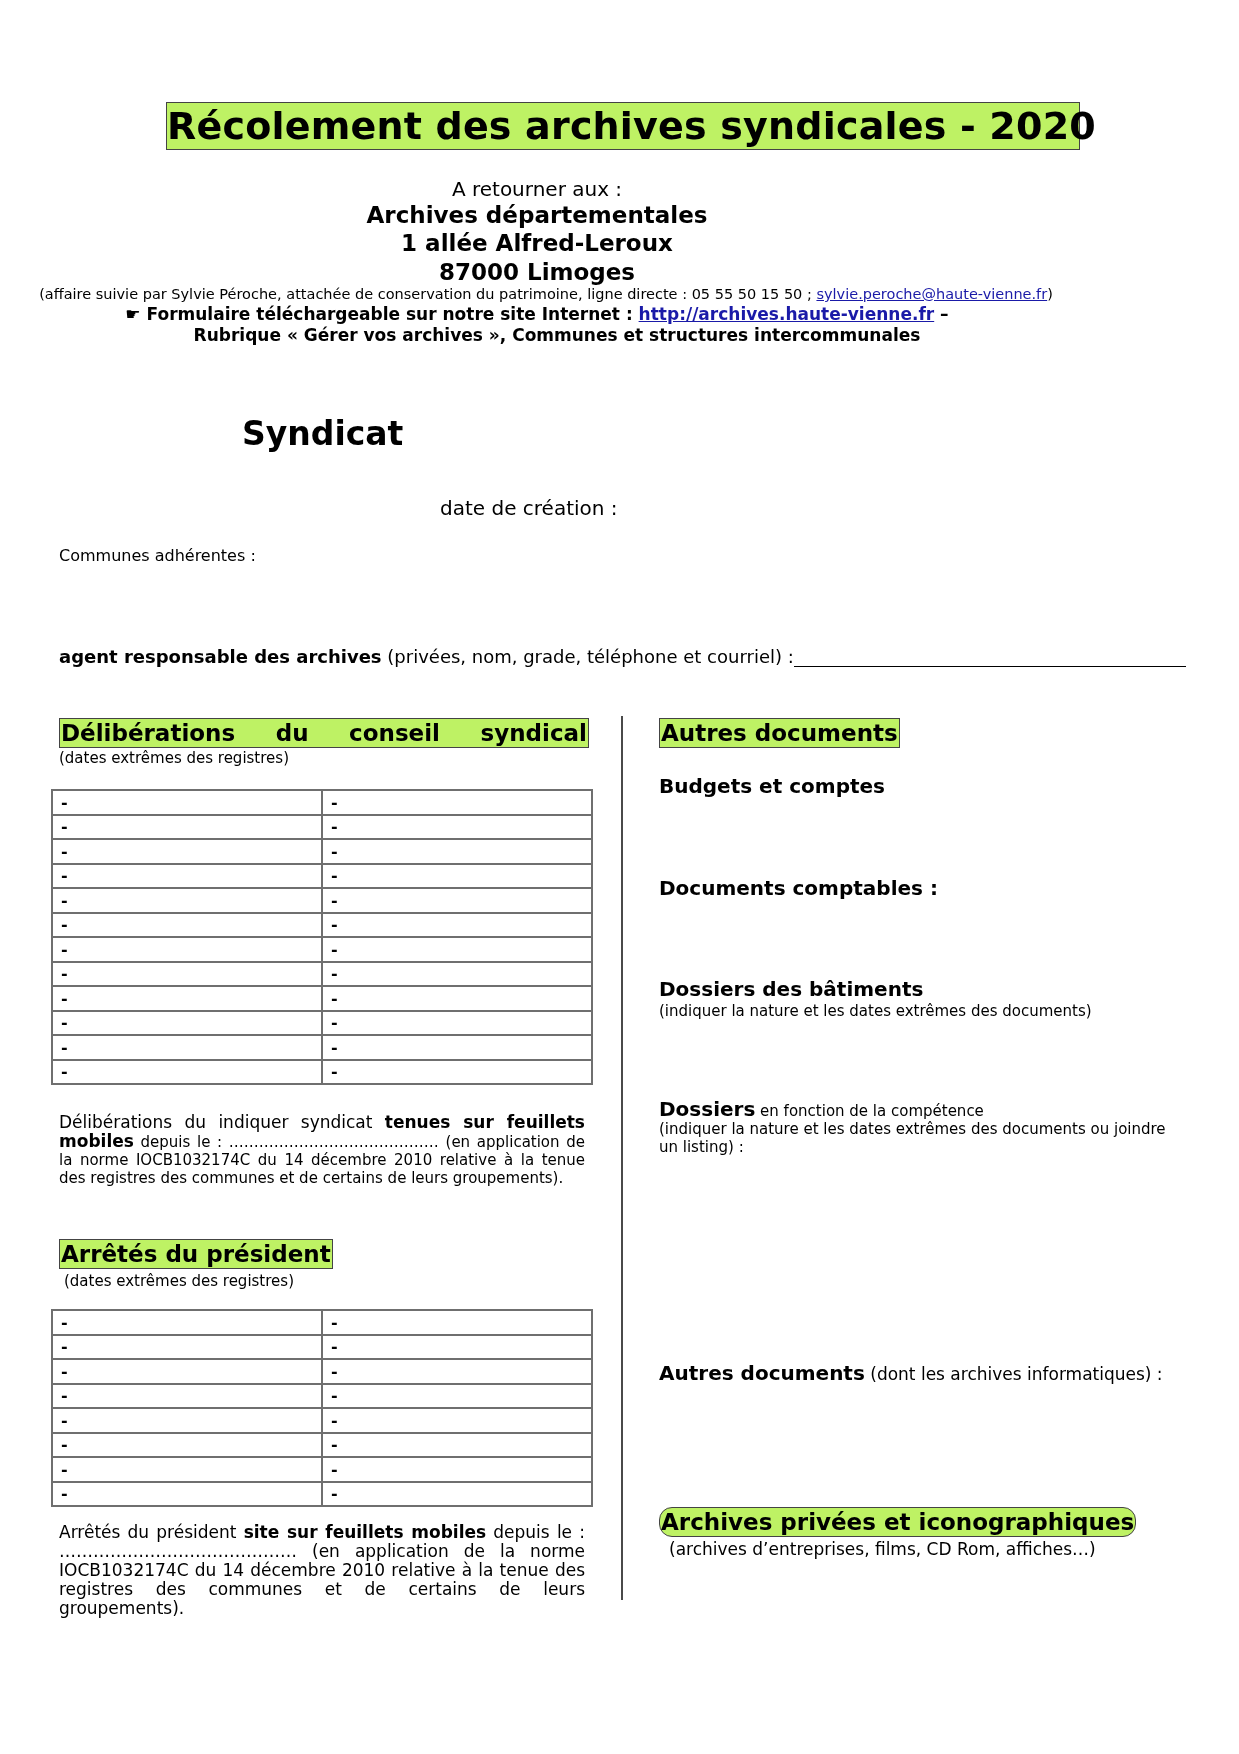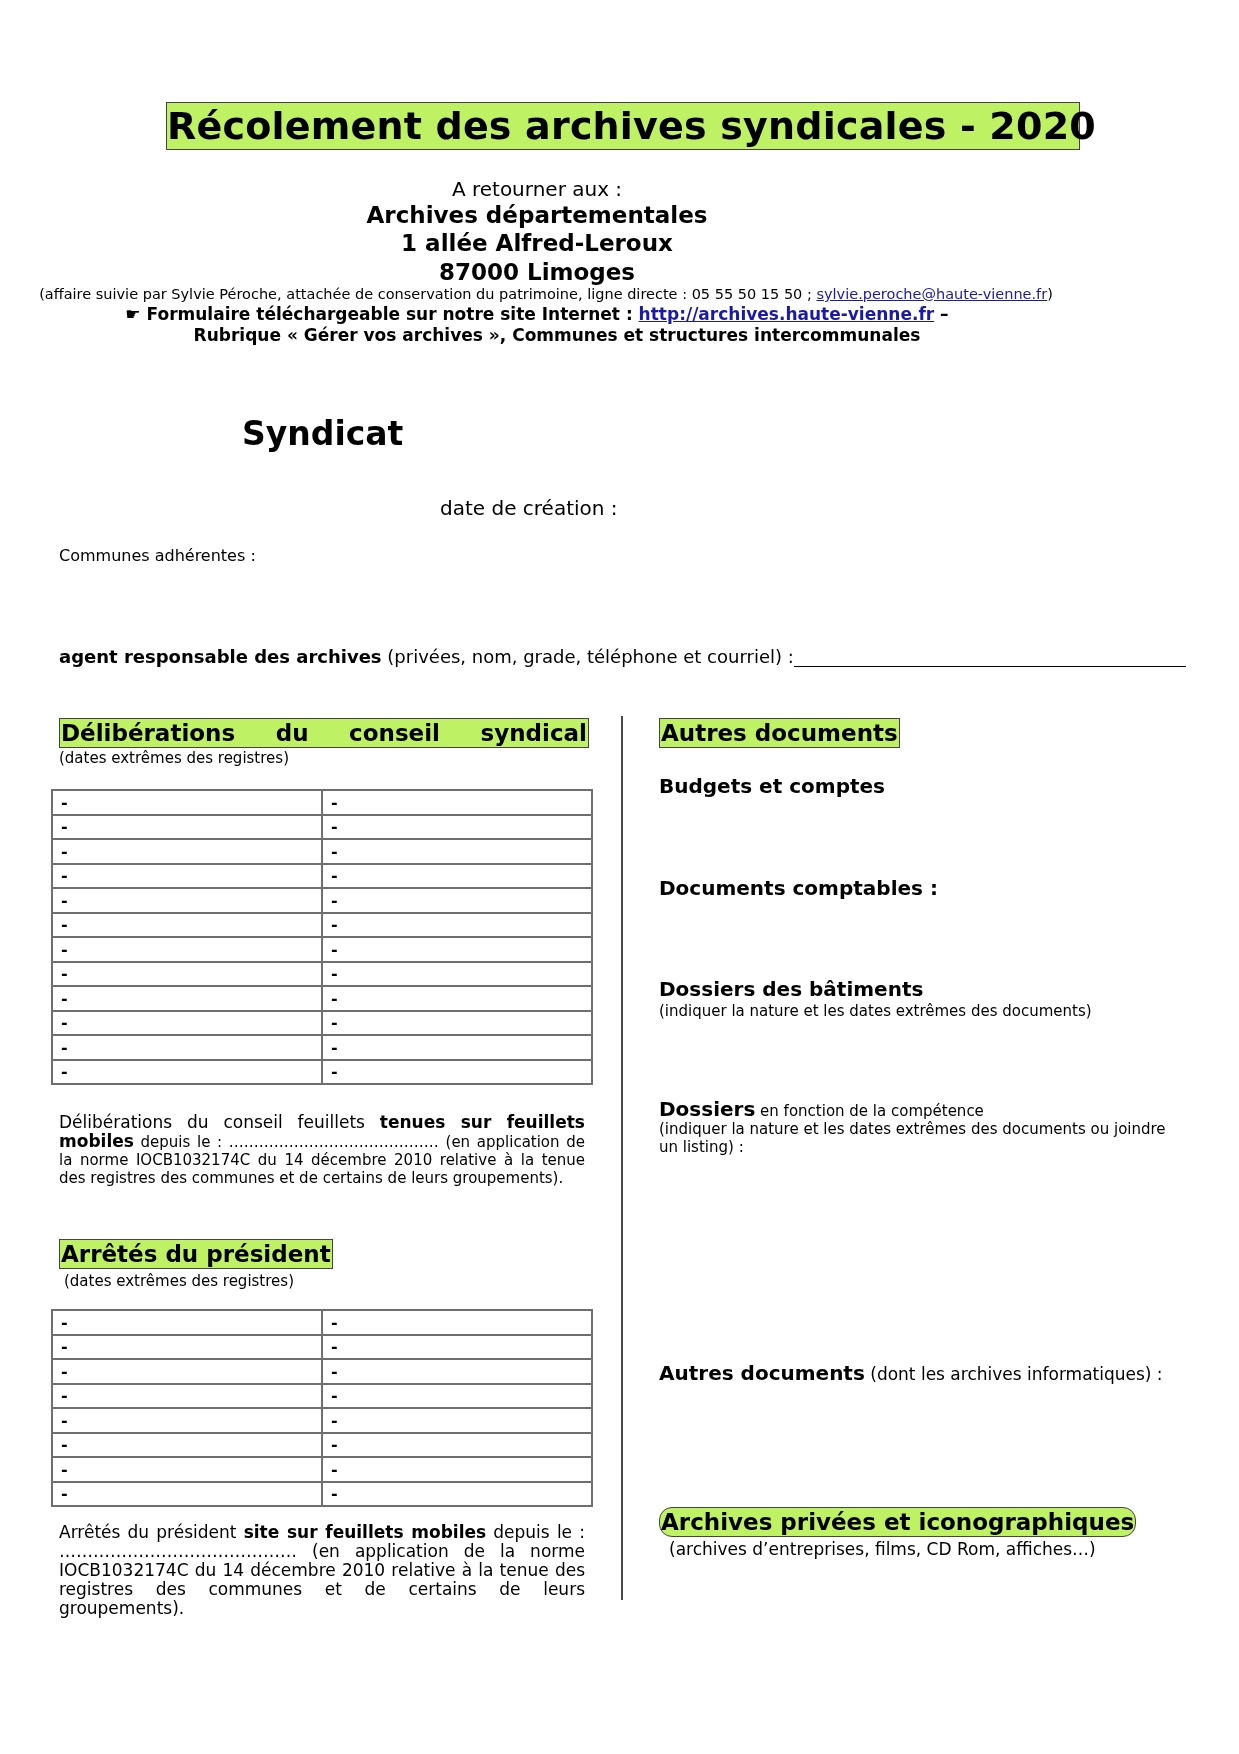--- a/index.html
+++ b/index.html
@@ -134,21 +134,21 @@
         <td>-</td>
       </tr>
       <tr>
         <td>-</td>
         <td>-</td>
       </tr>
     </tbody>
   </table>
 
 <div class="abs note note1">
-  <span class="big">Délibérations du conseil feuillets </span><b class="big">tenues sur feuillets mobiles</b><span> depuis le : …………………………………… (en application de la norme IOCB1032174C du 14 décembre 2010 relative à la tenue des registres des communes et de certains de leurs groupements).</span>
+  <span class="big">Délibérations du indiquer syndicat </span><b class="big">tenues sur feuillets mobiles</b><span> depuis le : …………………………………… (en application de la norme IOCB1032174C du 14 décembre 2010 relative à la tenue des registres des communes et de certains de leurs groupements).</span>
 </div>
 
 <div class="abs sec-head shade arr-head">Arrêtés du président</div>
 <div class="abs hint arr-hint">(dates extrêmes des registres)</div>
 
 <table class="reg t2" id="arr-table">
     <tbody>
       <tr>
         <td>-</td>
         <td>-</td>

